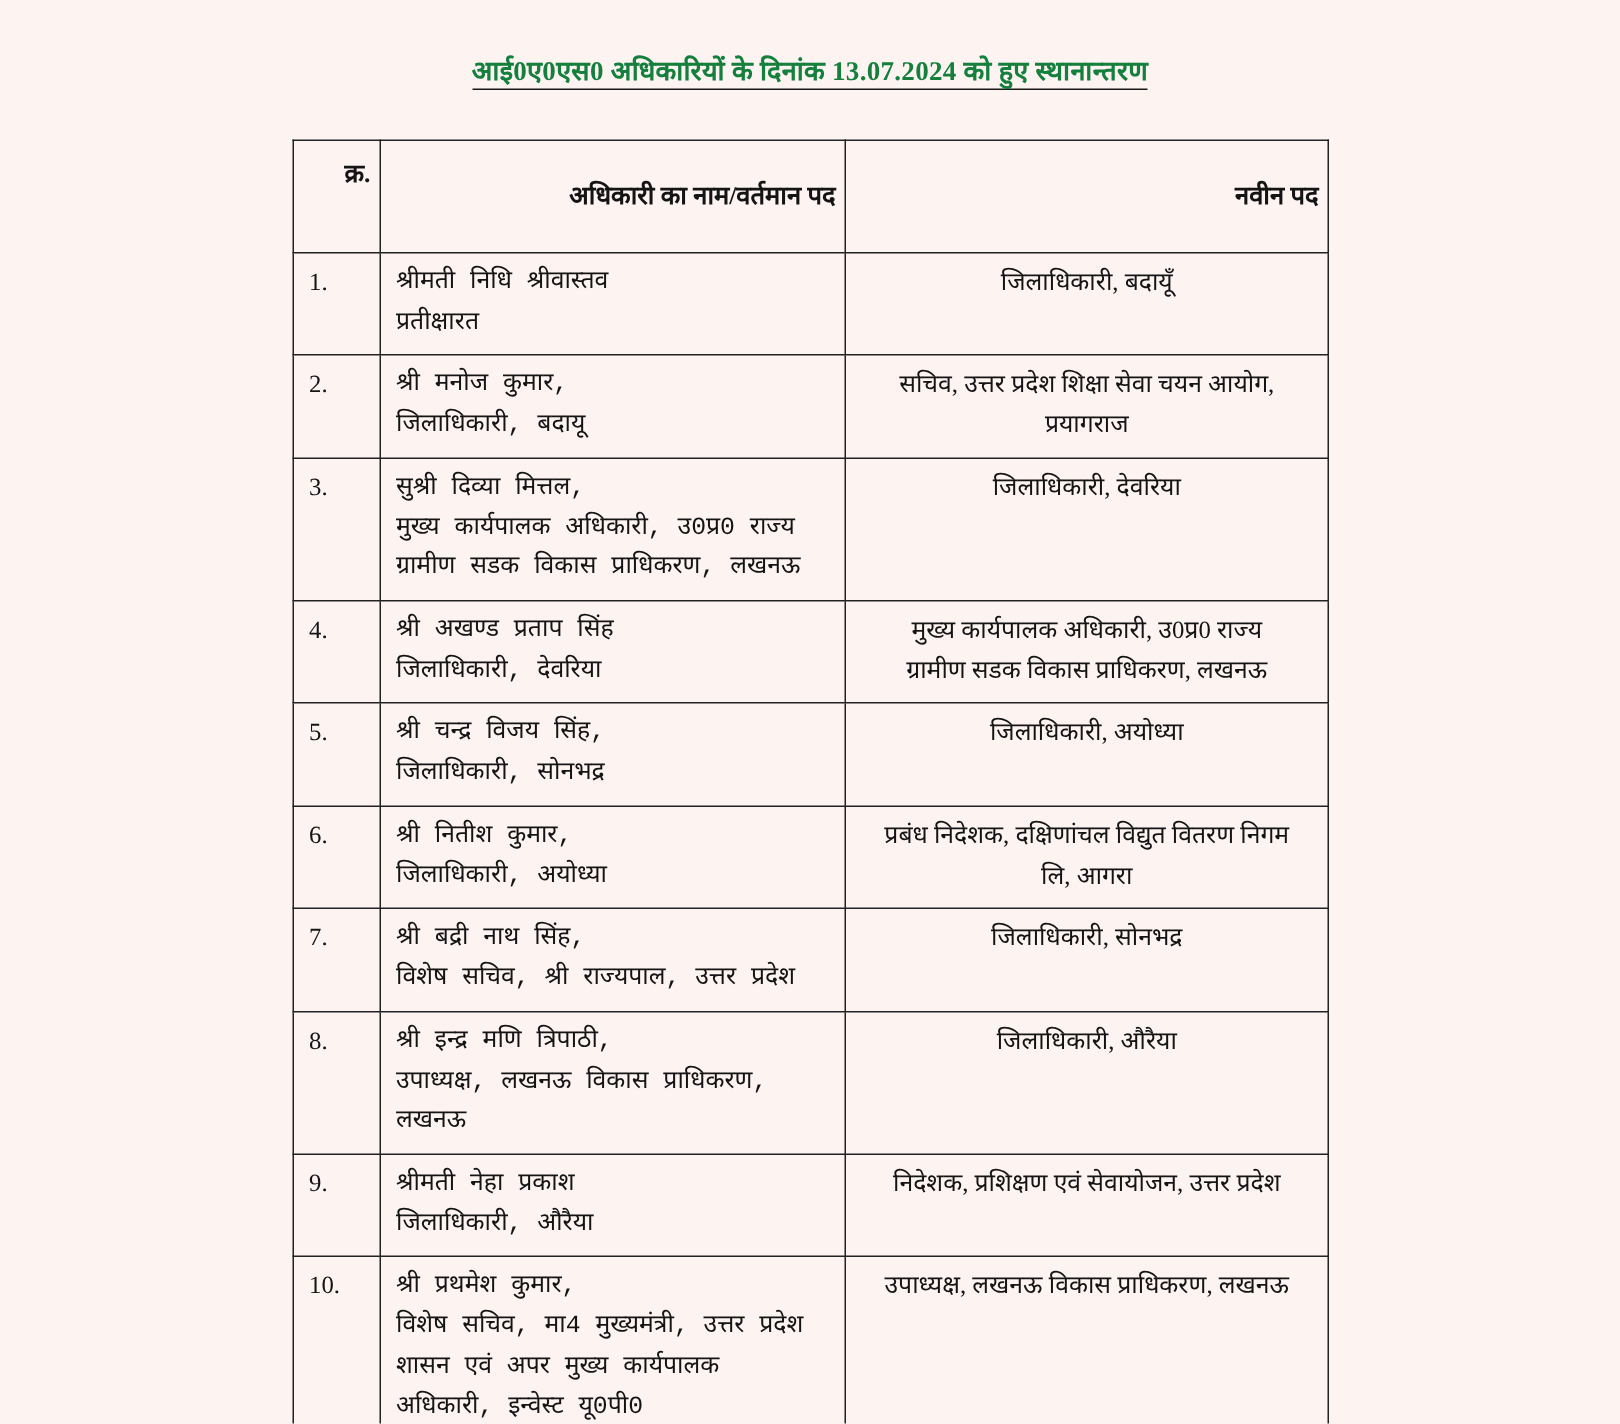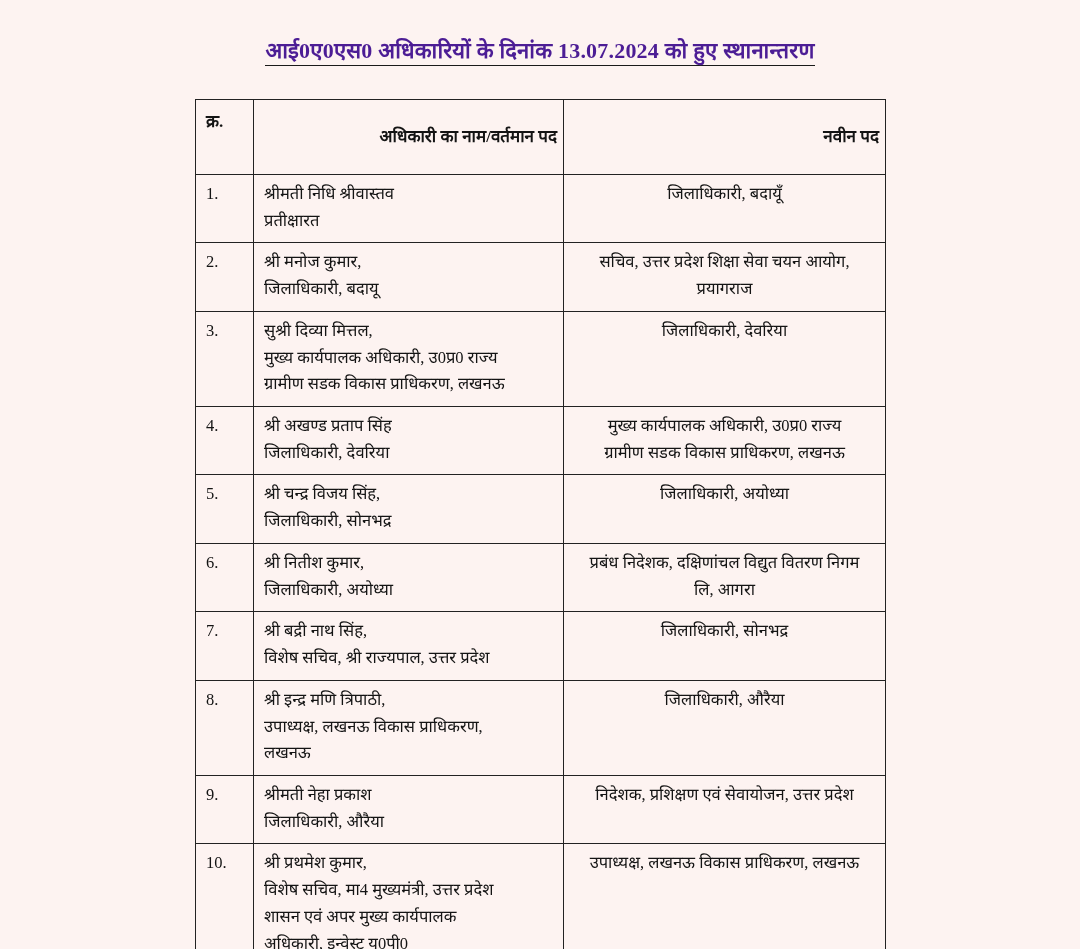--- a/index.html
+++ b/index.html
@@ -15,23 +15,23 @@
   }
   .page {
     position: relative;
     width: 1080px;
     height: 949px;
     box-sizing: border-box;
     padding: 0;
   }
   .doc-title {
     text-align: center;
-    font-size: 22px;
+    font-size: 18px;
     font-weight: bold;
-    color: #4c1d95;
+    color: #15803d;
     padding-top: 34px;
     letter-spacing: 0.2px;
   }
   .doc-title span {
     border-bottom: 1.5px solid #1a1a1a;
     padding-bottom: 2px;
   }
   .table-wrap {
     margin: 35px auto 0 auto;
     width: 690px;
@@ -55,32 +55,33 @@
   }
   table.transfer-table thead th {
     text-align: right;
     font-weight: bold;
     font-size: 17px;
     height: 62px;
     vertical-align: middle;
     padding: 4px 6px;
   }
   table.transfer-table thead th.sn-head {
-    text-align: left;
+    text-align: right;
     padding-left: 10px;
     vertical-align: top;
     padding-top: 8px;
   }
   td.sn {
     text-align: left;
     padding: 6px 4px 6px 10px;
     white-space: nowrap;
   }
   td.old {
     padding: 6px 15px 8px 10px;
+    font-family: Liberation Mono, monospace;
   }
   td.new {
     padding: 6px 8px 4px 8px;
     text-align: center;
     vertical-align: middle;
   }
   .line {
     display: block;
     white-space: nowrap;
   }

